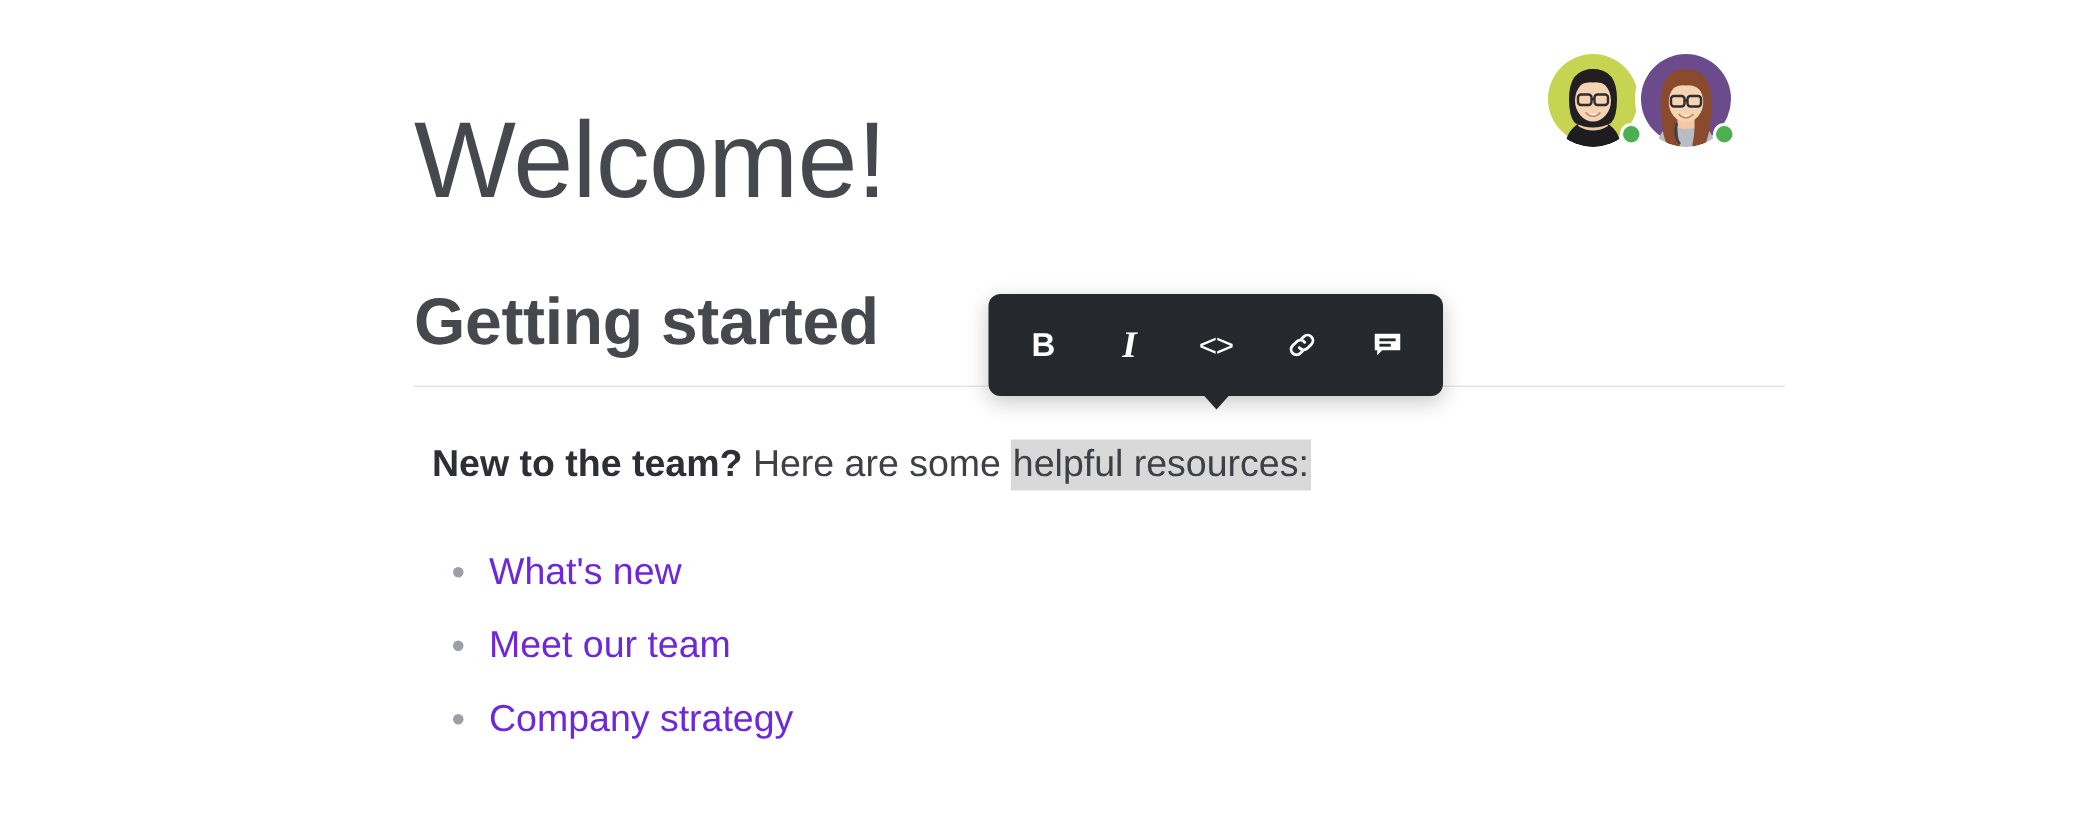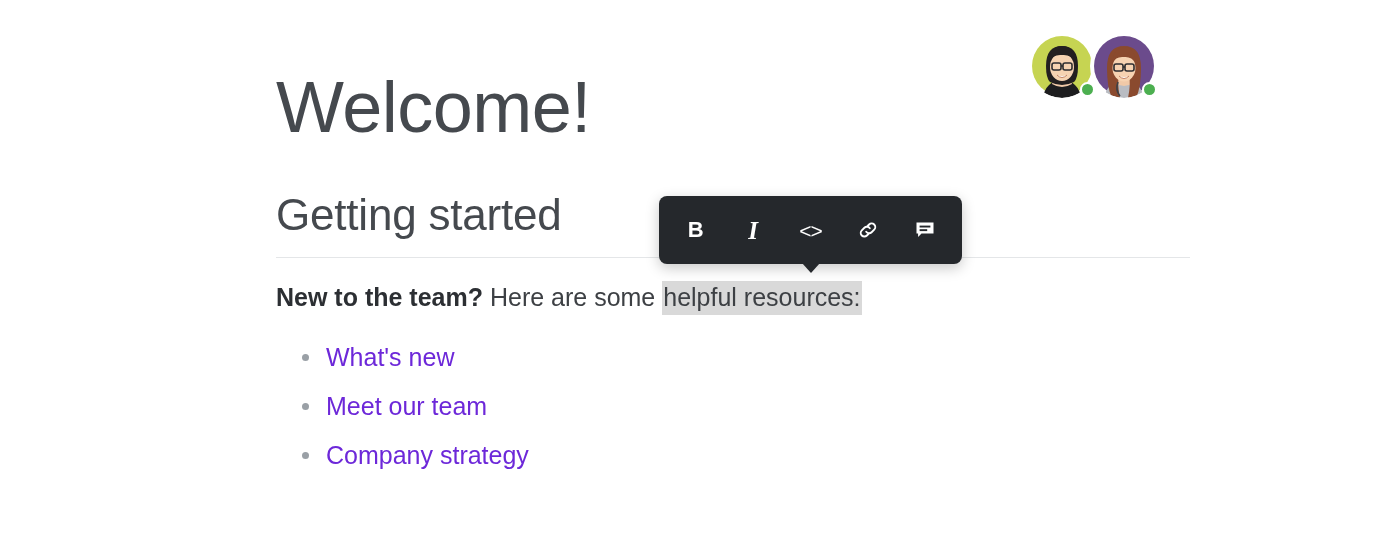--- a/index.html
+++ b/index.html
@@ -74,32 +74,32 @@
     line-height: 1.15;
     font-weight: 400;
     color: #45494e;
     letter-spacing: -0.5px;
   }
   .doc-h2 {
     margin: 0;
     padding-top: 42px;
     font-size: 44px;
     line-height: 1.1;
-    font-weight: 400;
+    font-weight: 700;
     color: #45494e;
     letter-spacing: -0.2px;
   }
   .rule {
     margin-top: 18px;
     height: 1px;
     background: #e4e6e8;
     width: 914px;
   }
   .para {
-    margin: 0;
+    margin: 12px;
     padding-top: 22px;
     font-size: 25px;
     line-height: 1.38;
     color: #3d4044;
     white-space: nowrap;
   }
   .para b {
     font-weight: 700;
     color: #2c2f33;
   }

